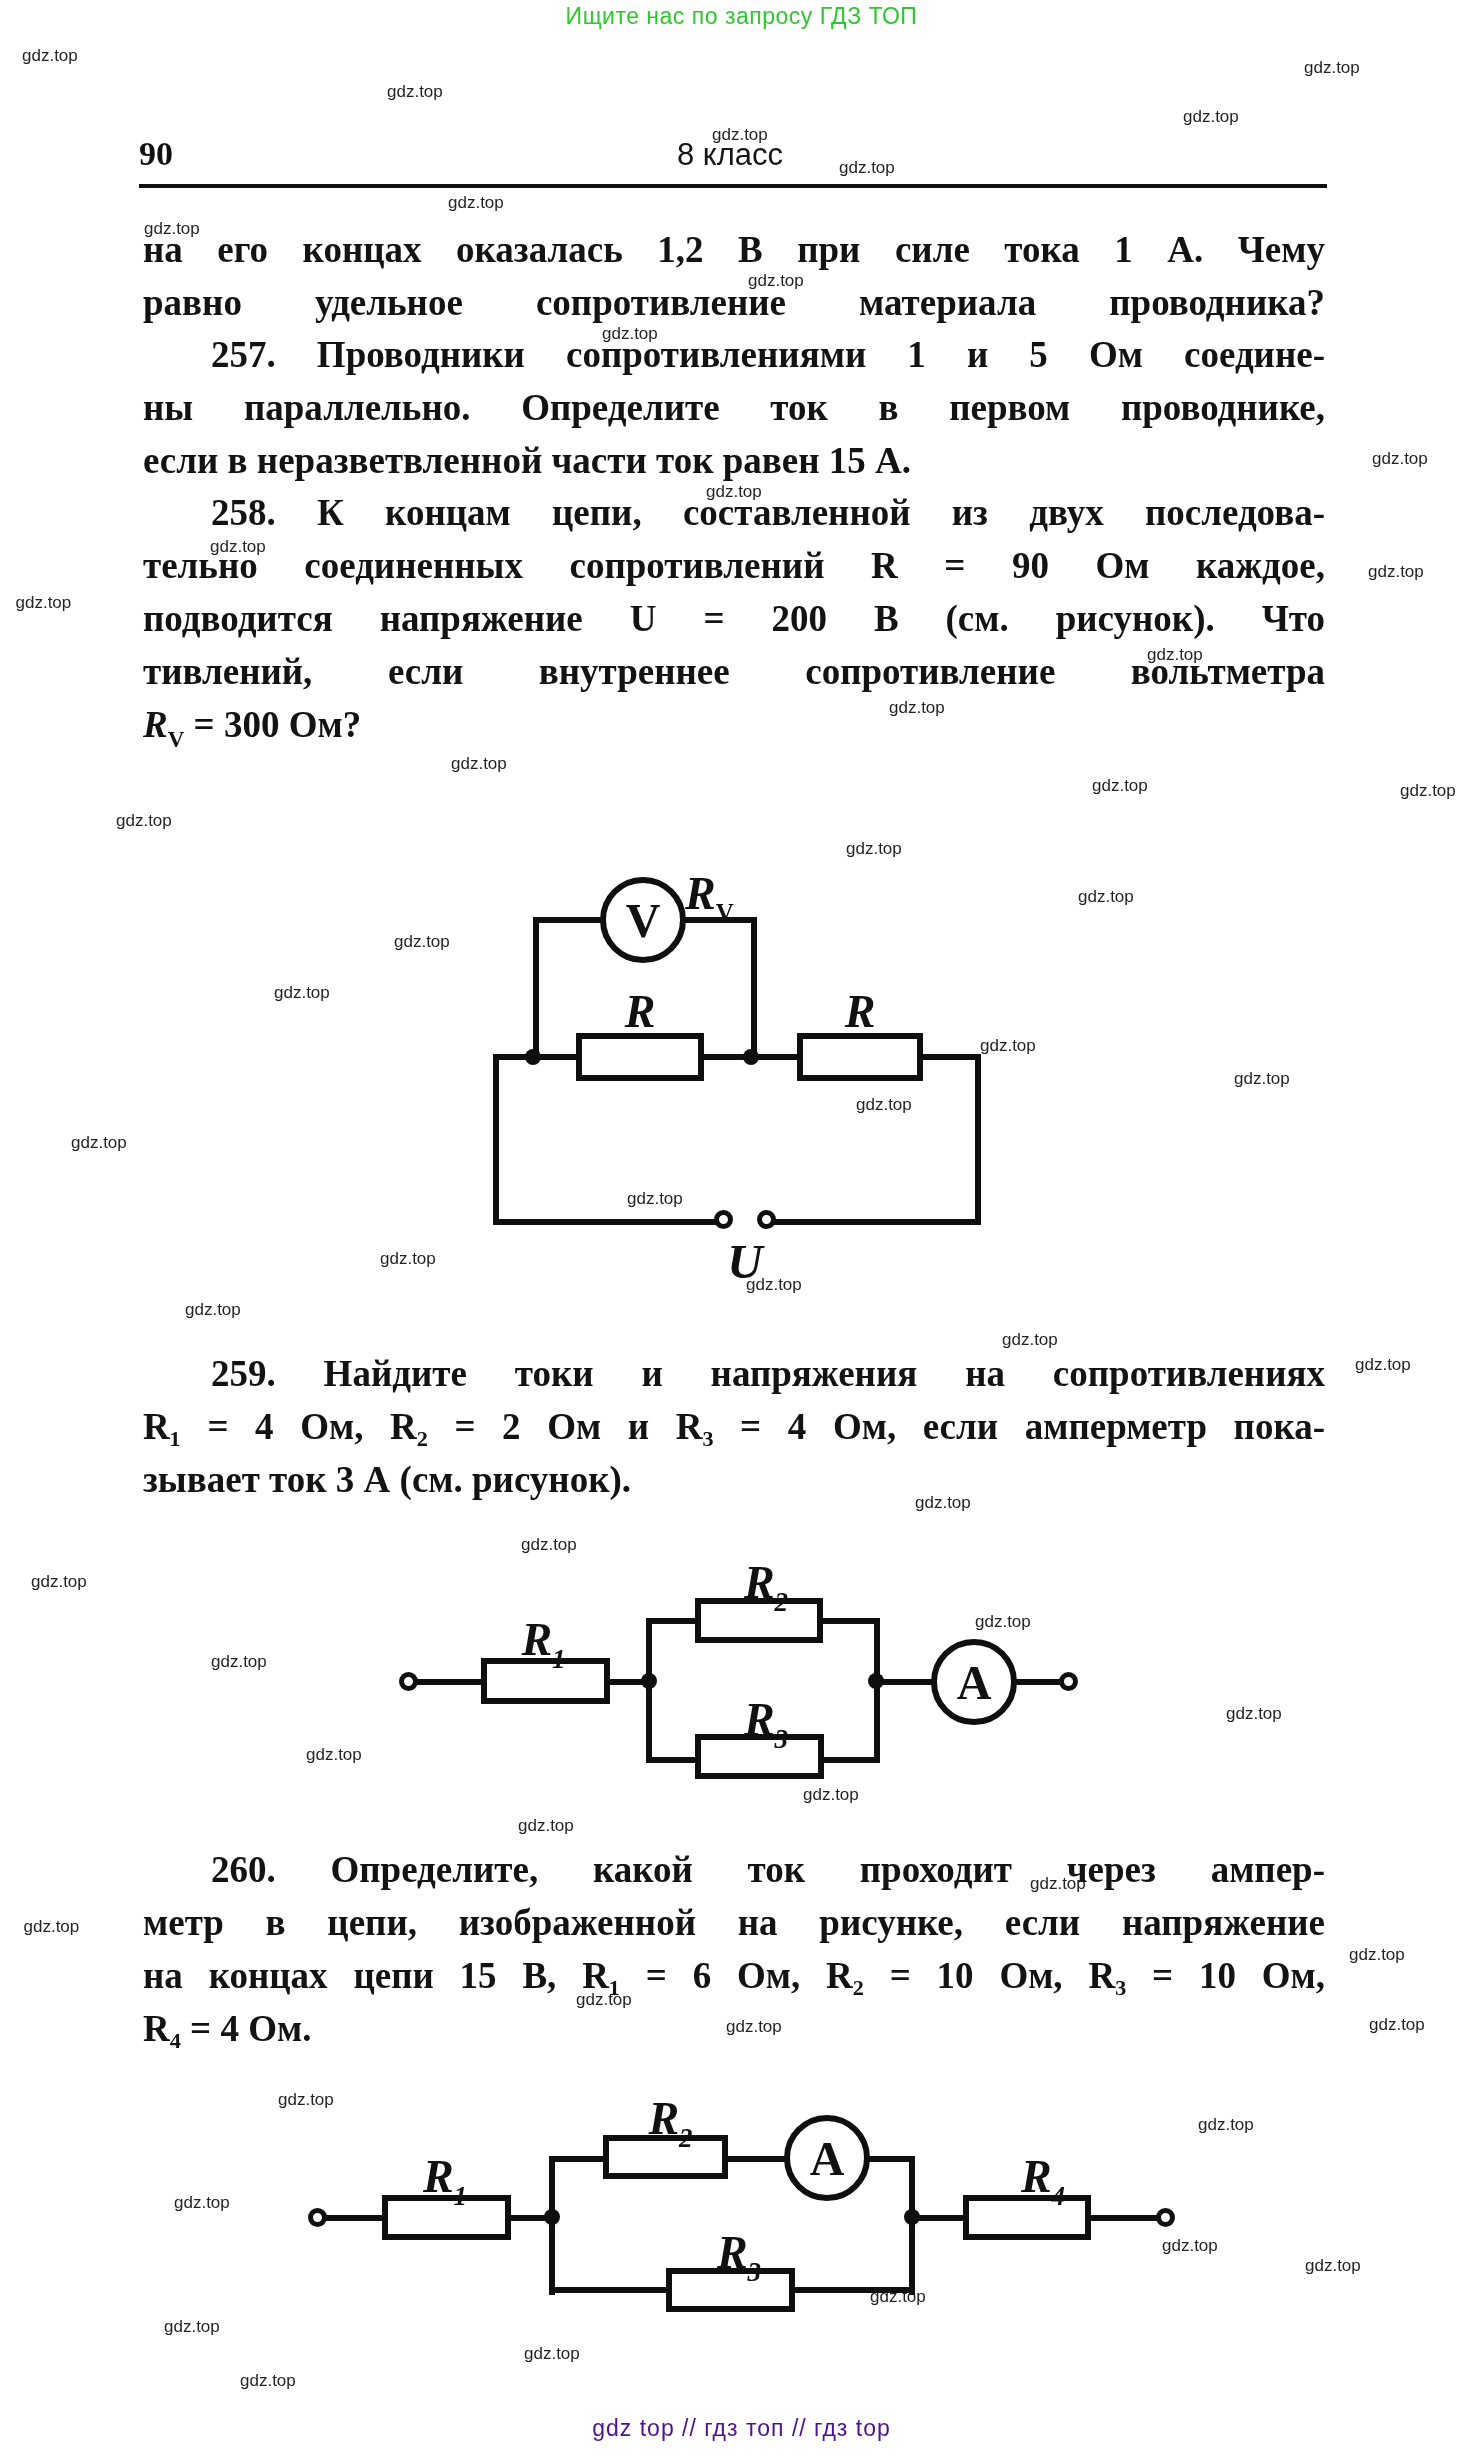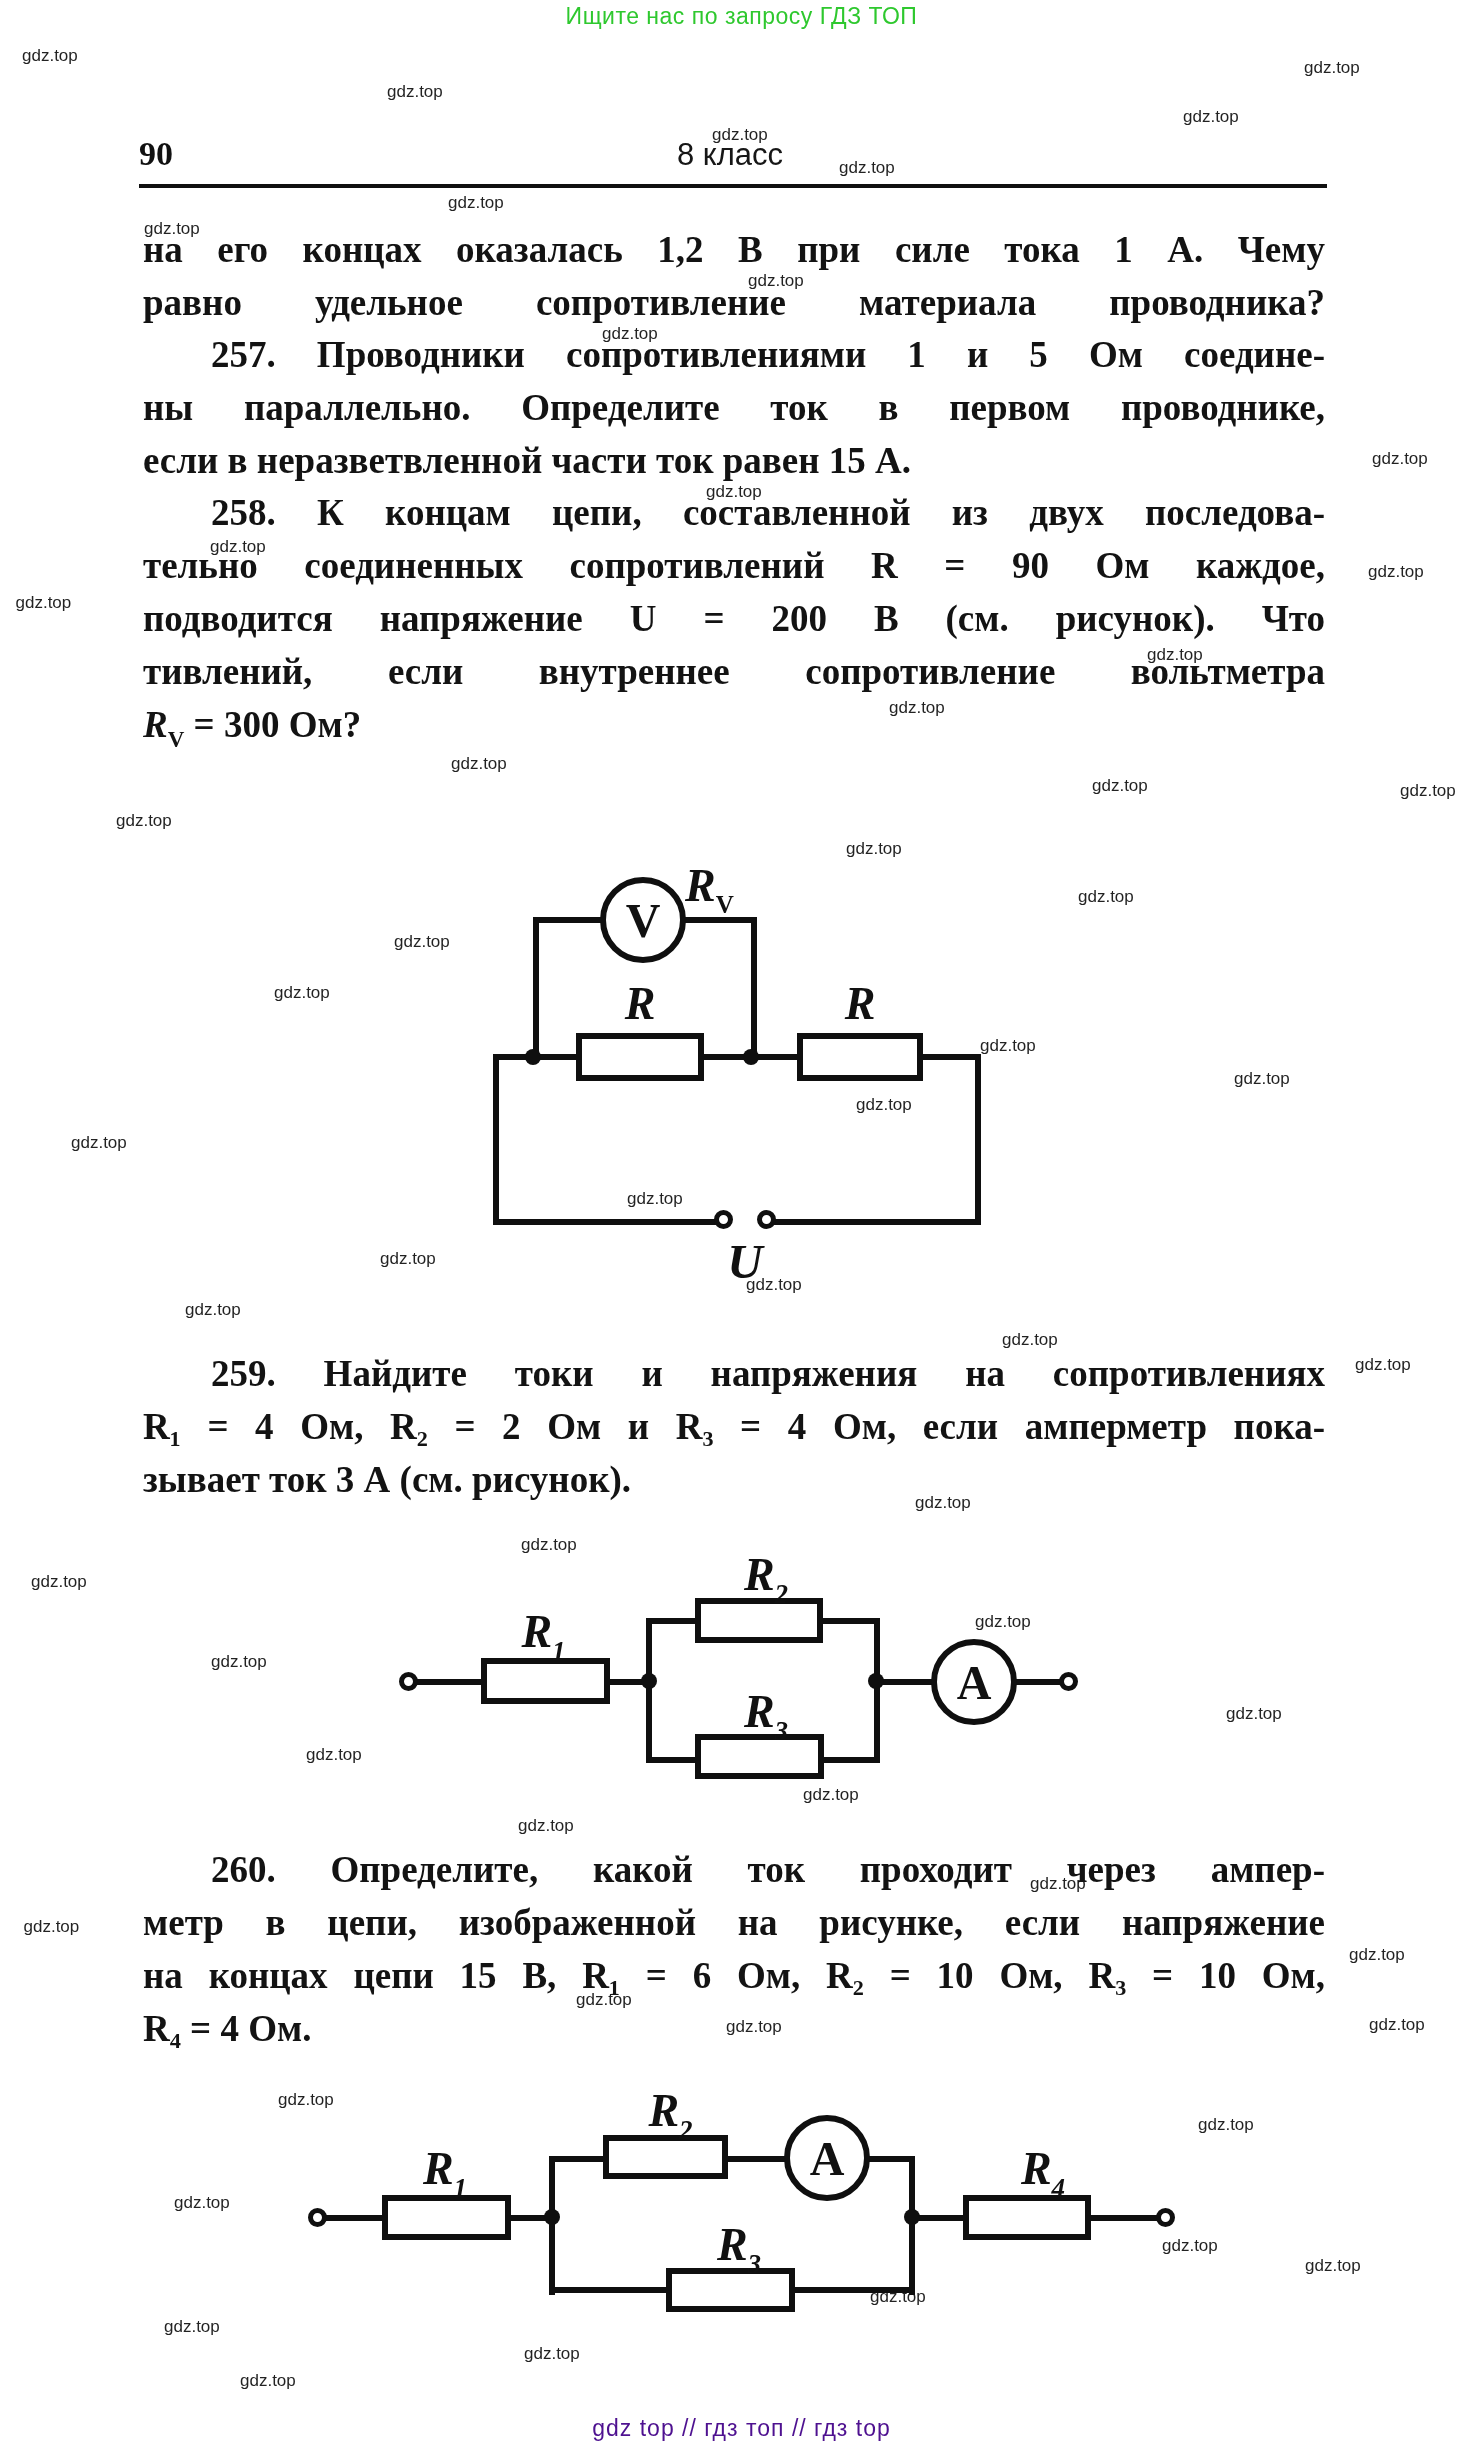--- a/index.html
+++ b/index.html
@@ -81,20 +81,21 @@
     background:#ffffff;border:6.5px solid #0f0f0f;box-sizing:border-box;
     display:flex;align-items:center;justify-content:center;
     font-size:48px;font-weight:700;
     font-family:"Liberation Serif","DejaVu Serif",serif;
   }
   .rlabel{
     position:absolute;text-align:center;
     font-size:46px;line-height:48px;font-weight:700;font-style:italic;
     font-family:"Liberation Serif","DejaVu Serif",serif;
     white-space:nowrap;
+    margin-top:8px;
   }
   .rlabel sub{
     font-size:27px;font-style:italic;line-height:0;vertical-align:-13px;
   }
   .rlabel sub.up{font-style:normal;font-size:25px;vertical-align:-12px;}
   .ulabel{
     position:absolute;text-align:center;
     font-size:49px;font-weight:700;font-style:italic;
     font-family:"Liberation Serif","DejaVu Serif",serif;
   }

